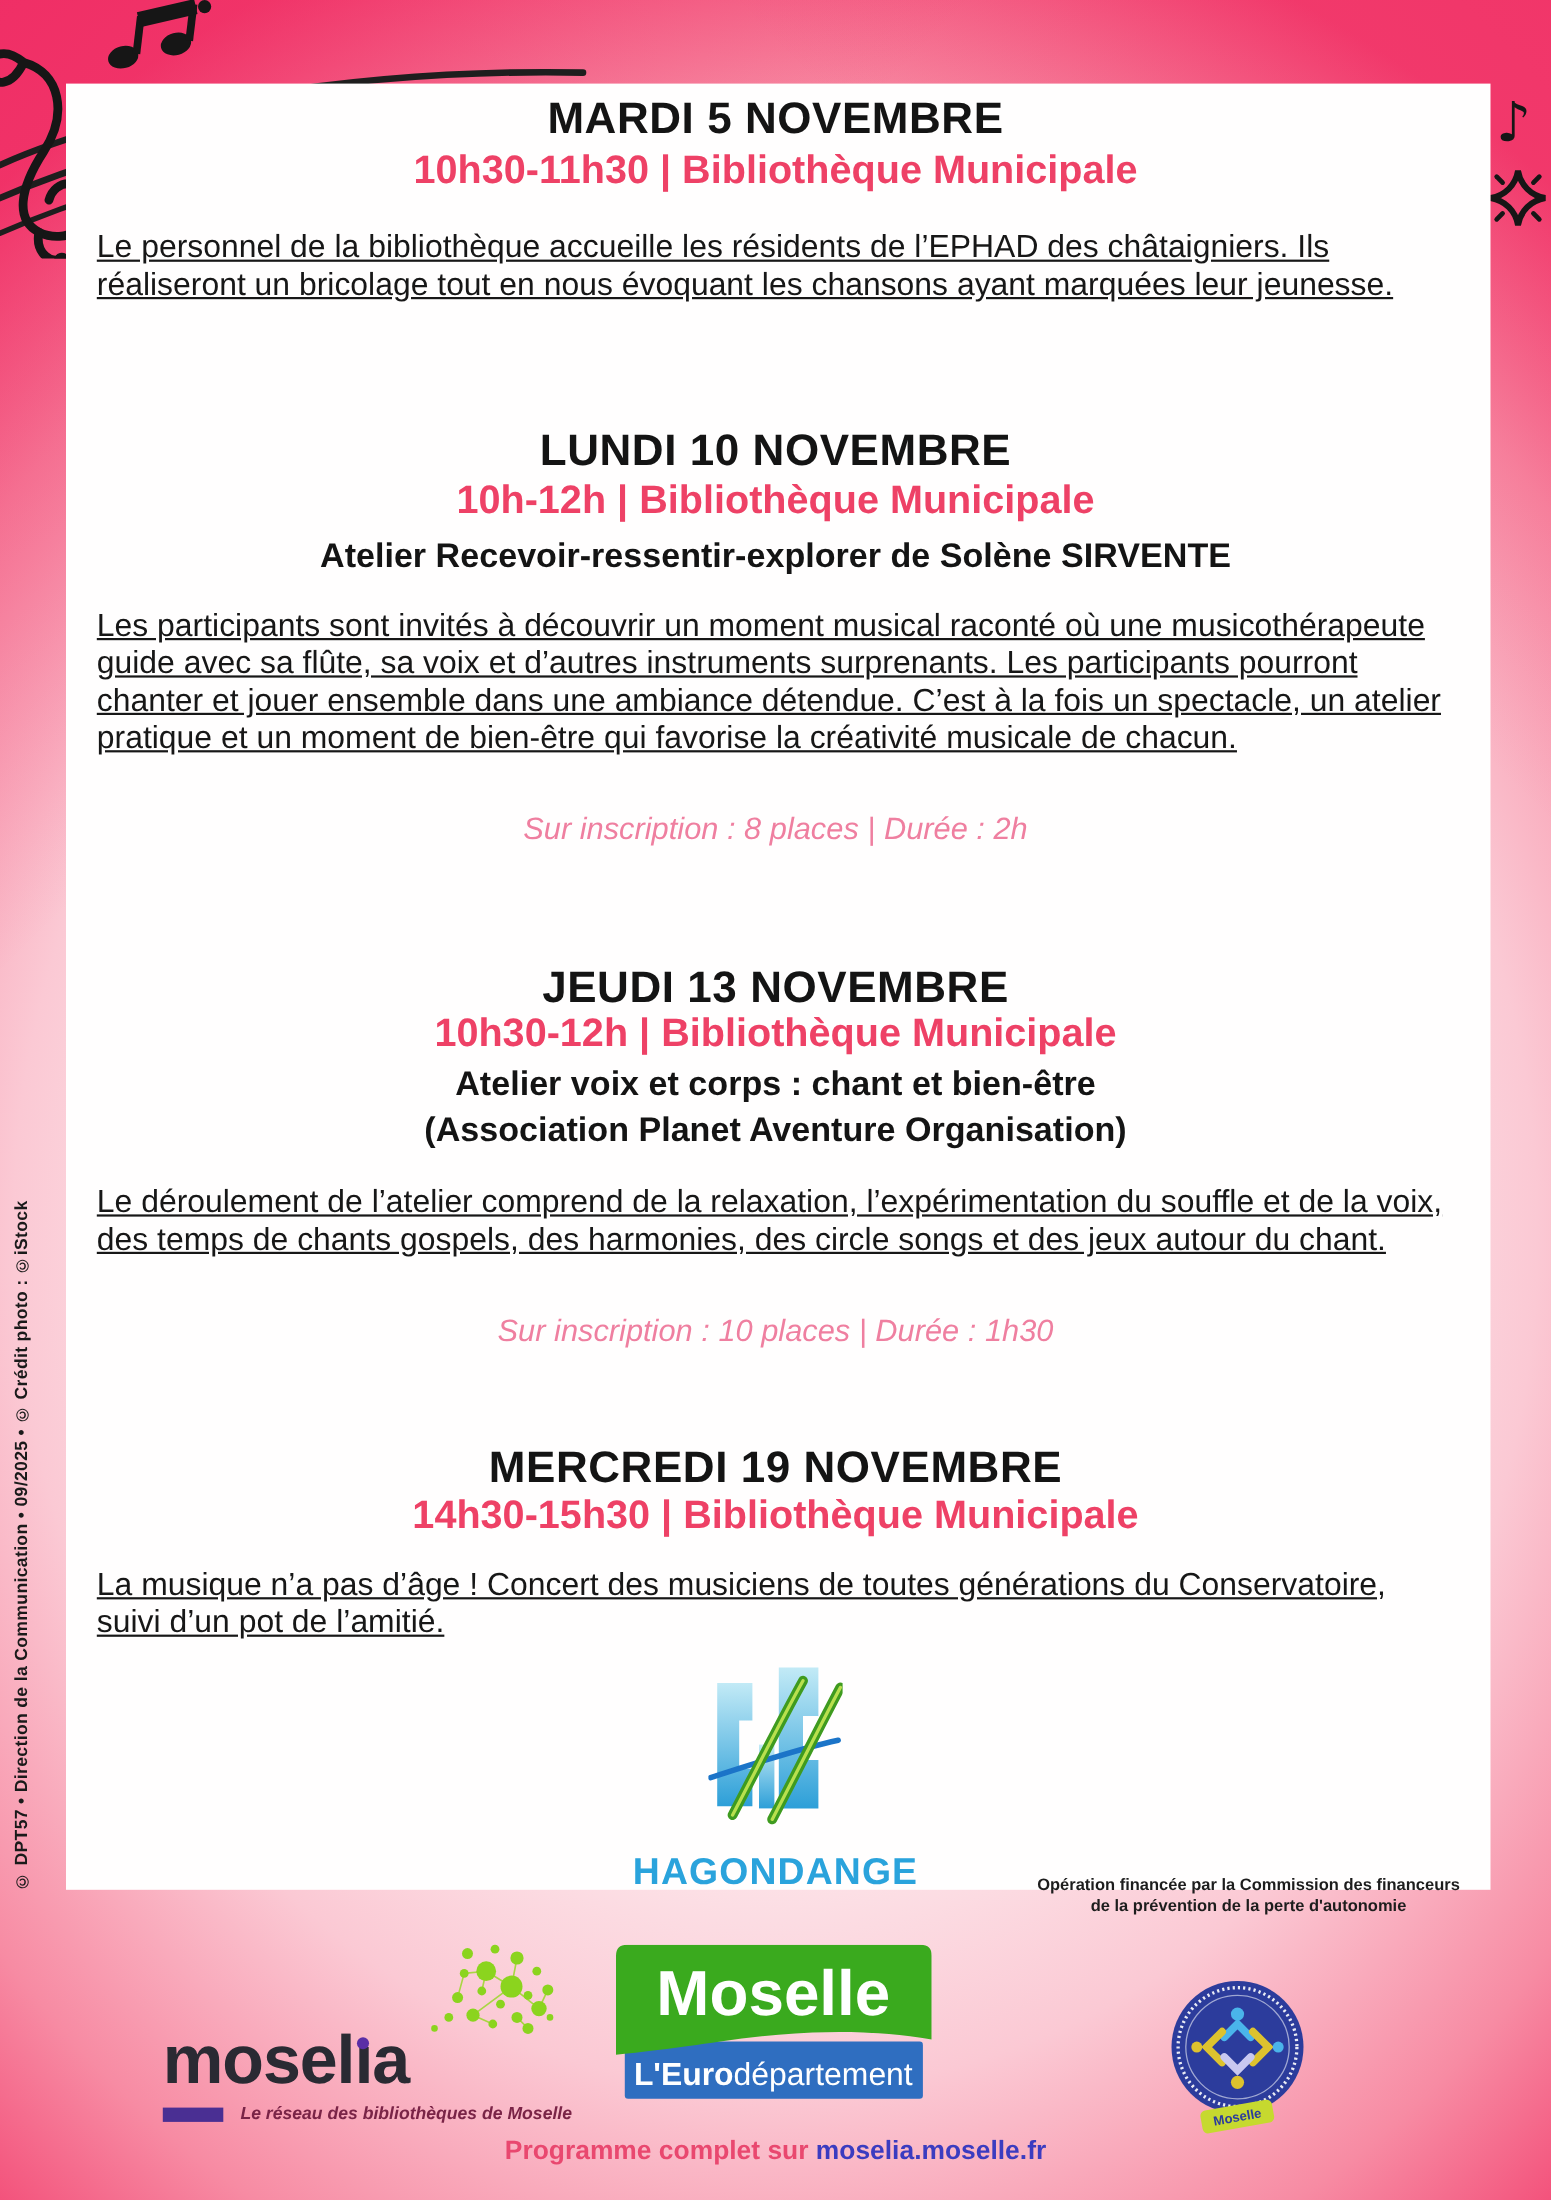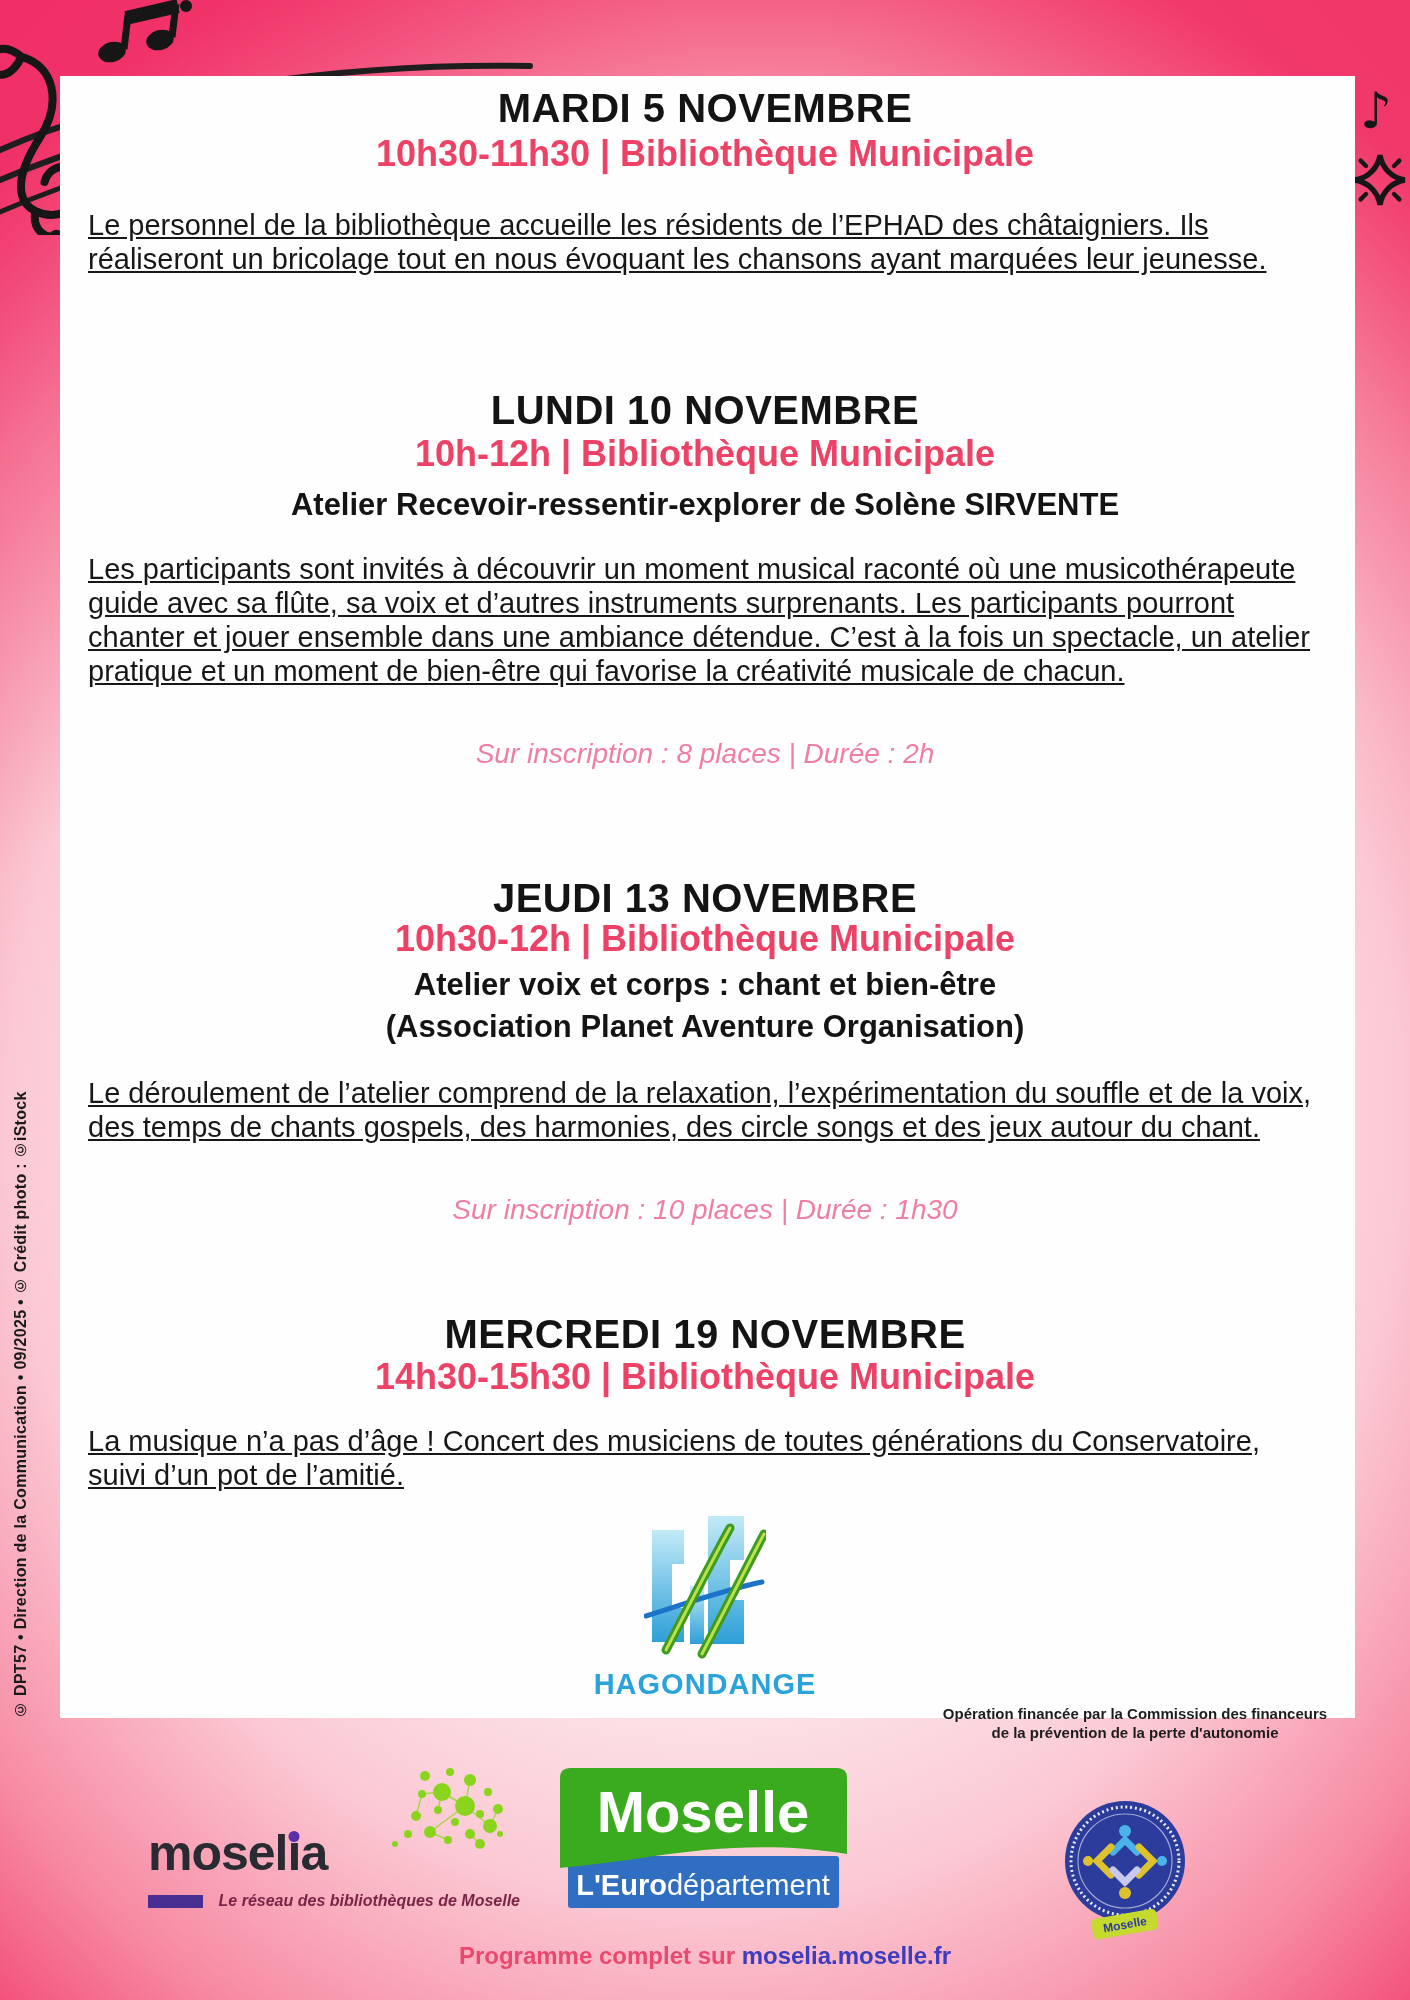--- a/index.html
+++ b/index.html
@@ -19,23 +19,23 @@
   .sub-h{left:85px; width:1240px; text-align:center; font-size:31px; font-weight:700; color:#141414; margin:0; line-height:42px;}
   .body-p{left:88px; width:1234px; font-size:29px; line-height:34px; color:#171717; margin:0;text-decoration:underline;}
   .insc{left:85px; width:1240px; text-align:center; font-size:28px; font-style:italic; color:#ef7fa0; margin:0;}
   .credit-vert{
     position:absolute; z-index:3; left:12px; top:1108px; height:610px;
     writing-mode:vertical-rl; transform:rotate(180deg);
     font-size:16px; font-weight:700; color:#1a1a1a; white-space:nowrap; letter-spacing:.3px;
   }
   .note-glyph{font-family:"DejaVu Sans", sans-serif; font-size:50px; font-weight:700; color:#161616; line-height:1;}
   .hago{left:85px; width:1240px; text-align:center;}
-  .hago-label{font-size:29px; font-weight:700; color:#2aa3dc; letter-spacing:1px; margin-top:4px;}
+  .hago-label{font-size:34px; font-weight:700; color:#2aa3dc; letter-spacing:1px; margin-top:18px;}
   .moselia{left:148px; top:1770px; width:372px; height:162px;}
-  .moselia .wordmark{position:relative; margin-top:52px; font-size:50px; font-weight:700; letter-spacing:-1px; color:#2a2a33; line-height:62px;}
+  .moselia .wordmark{position:relative; margin-top:73px; font-size:62px; font-weight:700; letter-spacing:-1px; color:#2a2a33; line-height:62px;}
   .moselia .iwrap{position:relative; display:inline-block;}
   .moselia .idot{position:absolute; left:50%; top:9px; width:11px; height:11px; border-radius:50%; background:#5a2ea6; transform:translateX(-50%);}
   .moselia .tagrow{display:flex; align-items:center; gap:16px; margin-top:8px;font-style:italic;}
   .moselia .bar{width:150px; height:13px; background:#4a2f93;}
   .moselia .tagline{font-size:16px; font-weight:700; color:#7a2447; white-space:nowrap;}
   .fin-caption{left:930px; top:1704px; width:410px; text-align:center; font-size:15px; line-height:19px; font-weight:700; color:#1d1d1d;}
   .program{left:0; top:1942px; width:1410px; text-align:center; font-size:24px; font-weight:700; margin:0;}
   .program .pfx{color:#e9486f;}
   .program .site{color:#3b3cc0;}
 </style>

